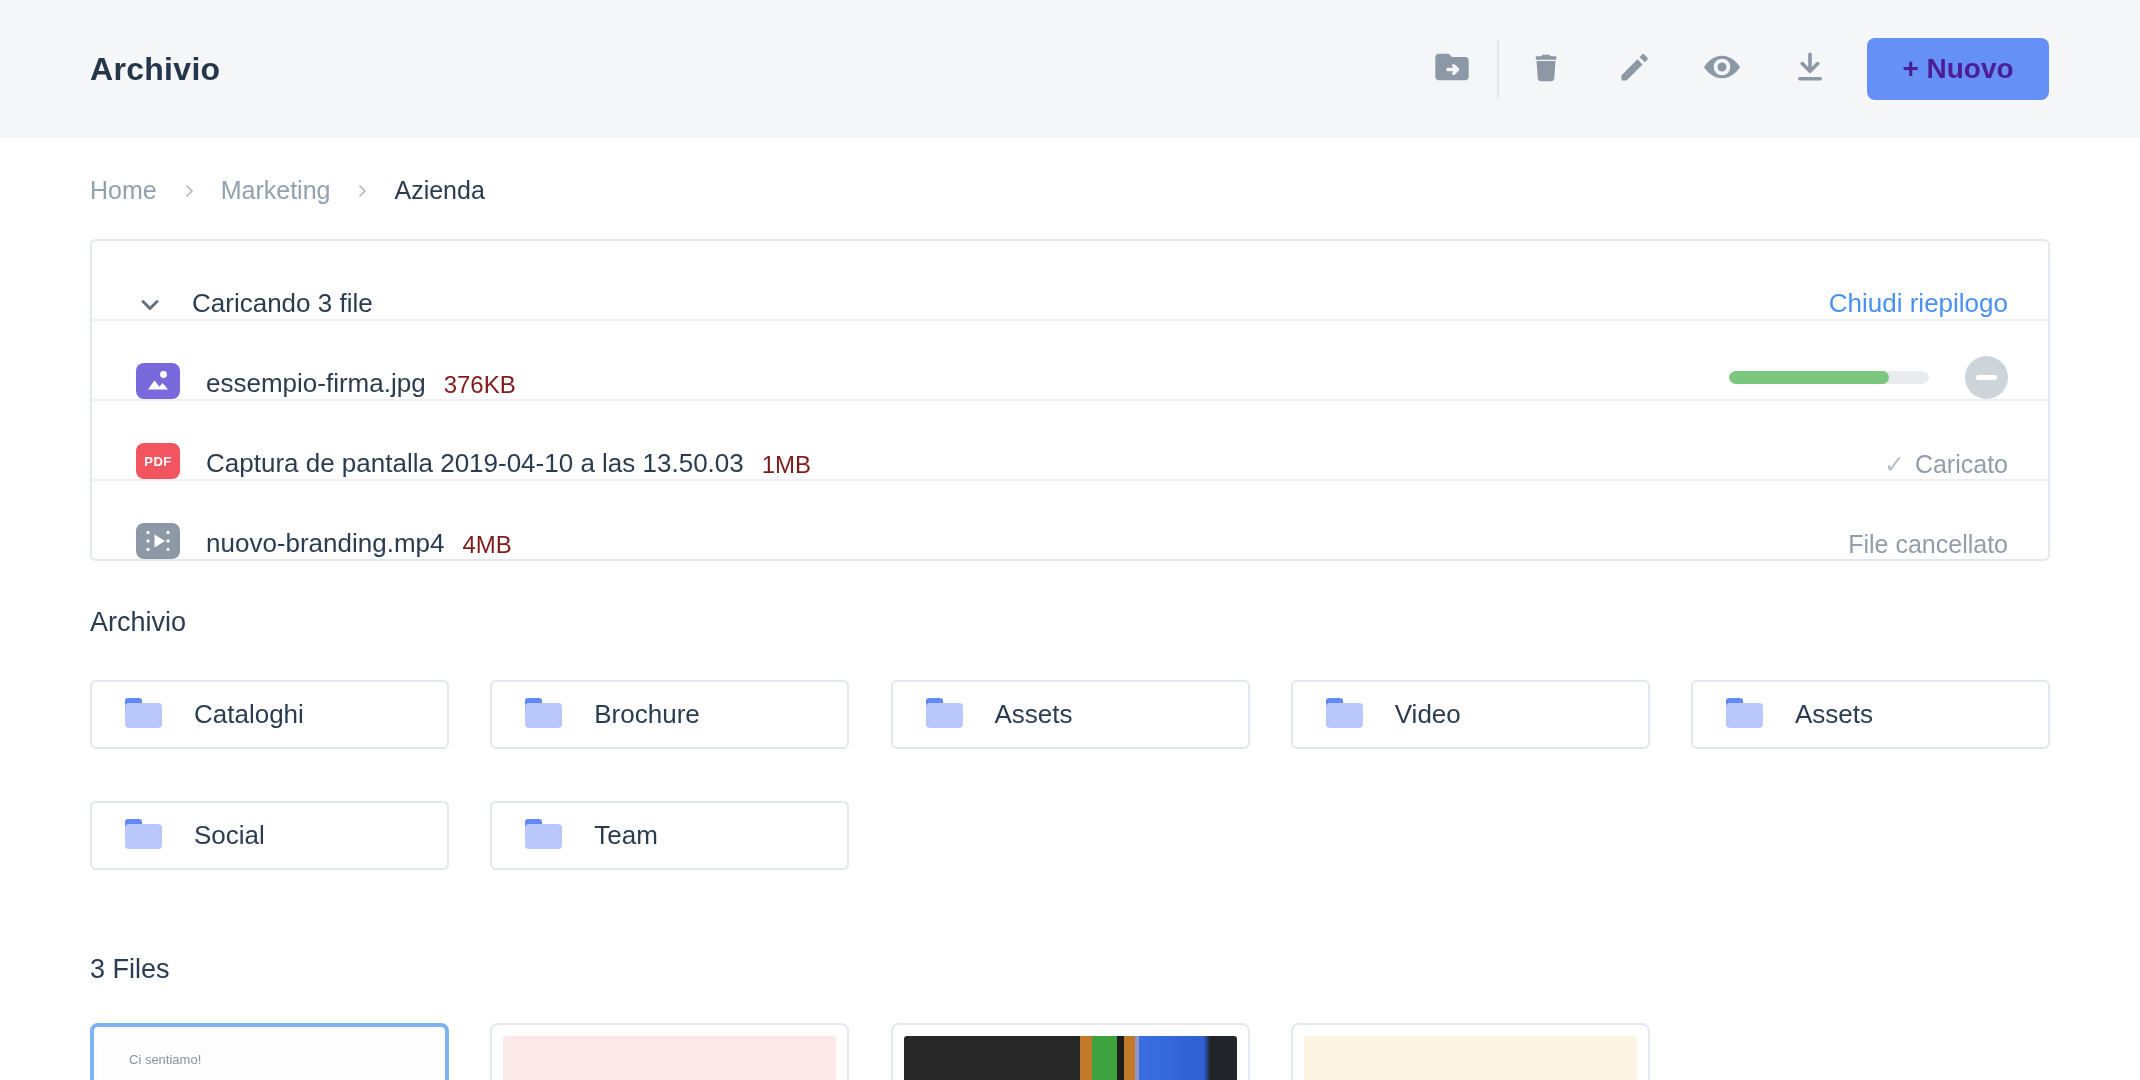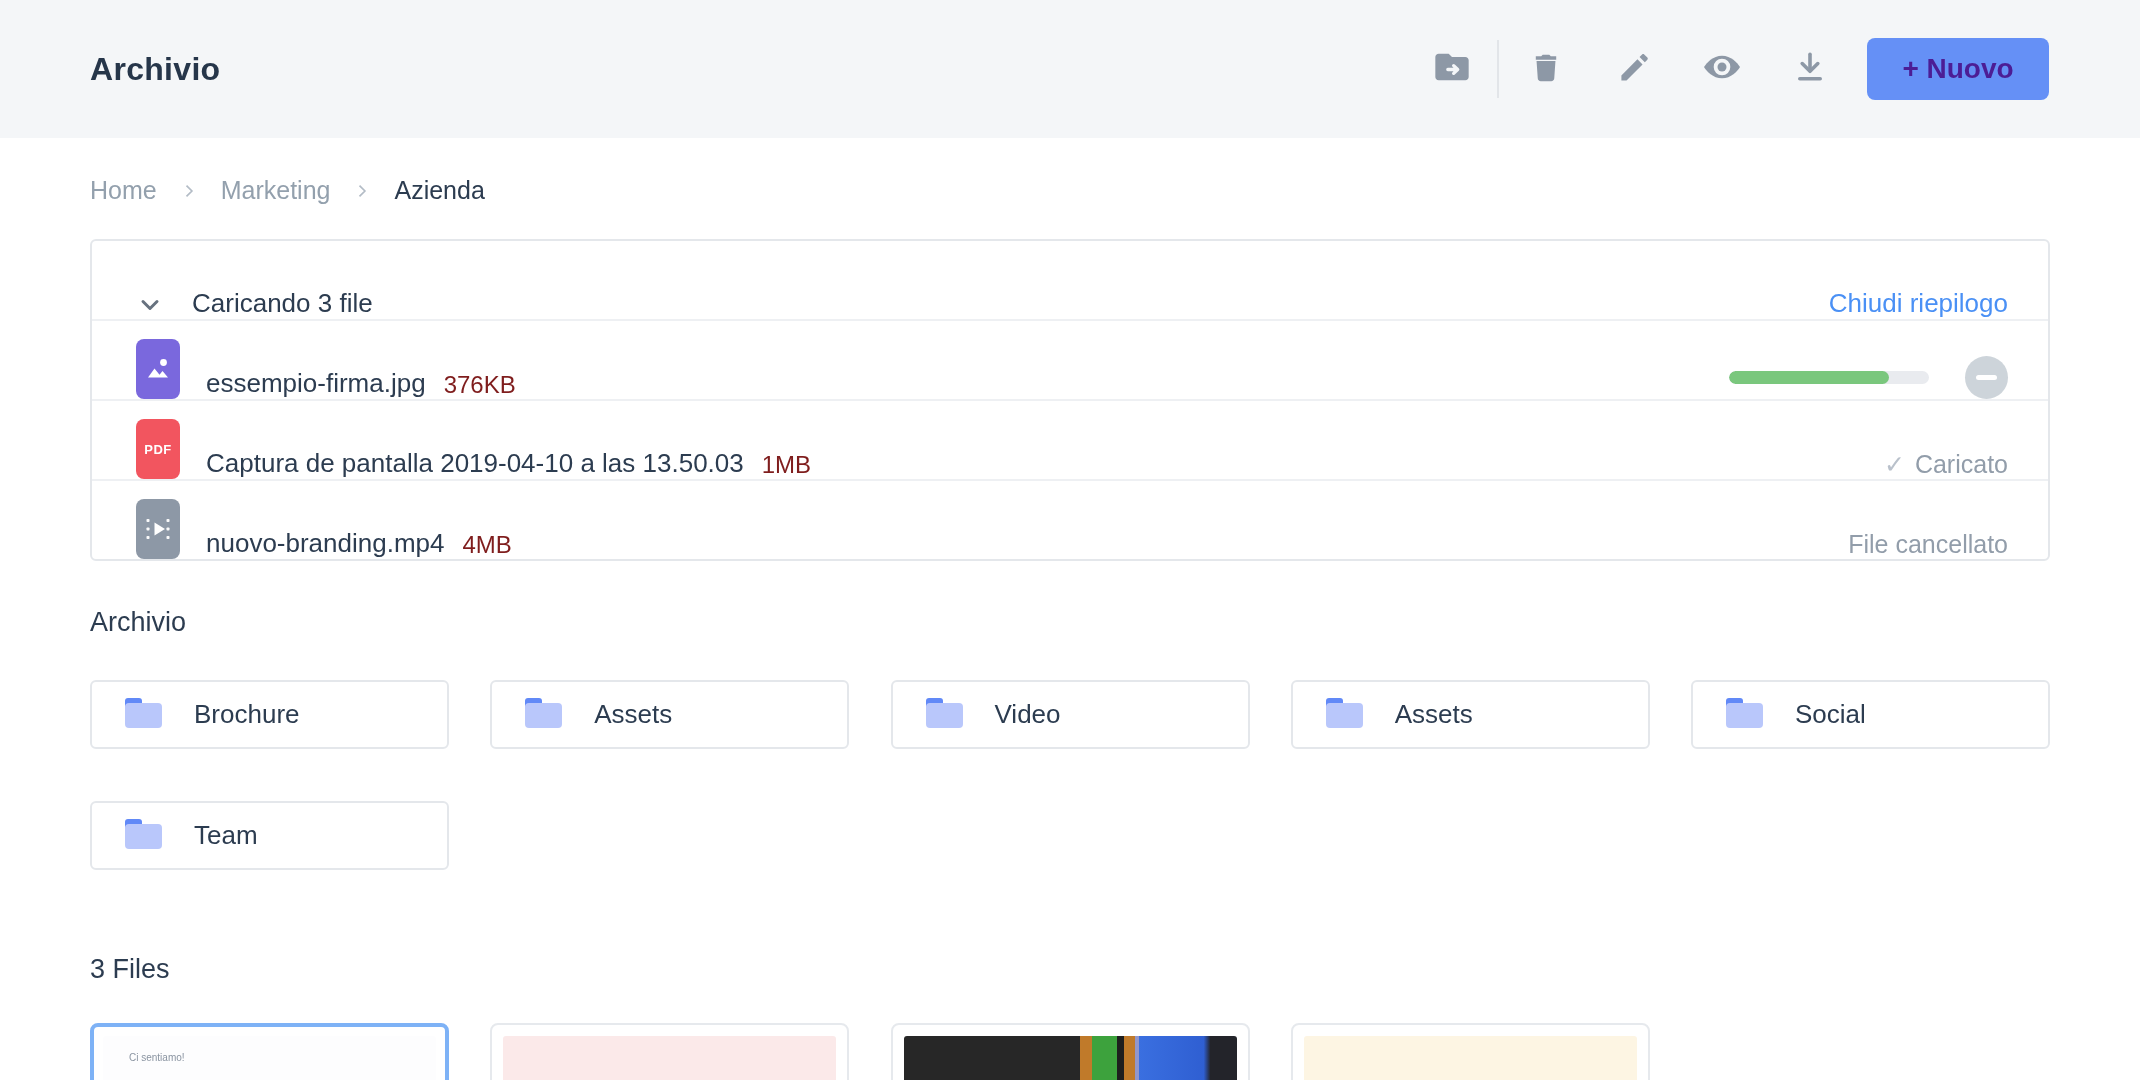--- a/index.html
+++ b/index.html
@@ -27,21 +27,21 @@
   .crumb-current { color:#2c3c50; cursor:default; }
 
   
   .upload-panel { margin:34px 90px 0; border:2px solid #e4e7eb; border-radius:6px;
     background:#fff; }
   .u-row { display:flex; align-items:flex-end; height:80px; padding:0 40px 0 44px; }
   .u-row + .u-row { border-top:2px solid #eef0f3; }
   .u-header { height:78px; }
   .u-title { font-size:26px; color:#2c3c50; margin-left:28px; }
   .close-link { margin-left:auto; color:#4a90f5; font-size:26px; cursor:pointer; }
-  .file-badge { width:44px; height:60px; border-radius:8px; flex:0 0 44px;
+  .file-badge { width:44px; height:36px; border-radius:8px; flex:0 0 44px;
     display:flex; align-items:center; justify-content:center; }
   .badge-image { background:#7a68dd; }
   .badge-pdf { background:#f2555f; color:#fff; font-size:13px; font-weight:700;
     letter-spacing:.5px; }
   .badge-video { background:#8d98a6; }
   .file-name { margin-left:26px; font-size:26px; color:#2c3c50; white-space:nowrap; }
   .file-size { margin-left:18px; font-size:24px; color:#7f1d1d; }
   .row-right { margin-left:auto; display:flex; align-items:center; }
   .progress-track { width:200px; height:13px; border-radius:7px; background:#e9ebef;
     overflow:hidden; margin-right:36px; }
@@ -67,21 +67,21 @@
   .folder-name { margin-left:30px; font-size:26px; color:#2c3c50; }
 
   .files-grid { margin:38px 90px 0; display:grid;
     grid-template-columns:repeat(5,359px); justify-content:space-between; }
   .file-card { height:270px; border:2px solid #e6e9ed; border-radius:8px;
     background:#fff; padding:11px; cursor:pointer; }
   .file-card.selected { border:4px solid #7eb2f6; padding:9px; }
   .thumb { width:100%; height:100%; border-radius:3px; overflow:hidden;
     position:relative; }
   .thumb-doc { background:#fdfdfe; }
-  .doc-line { position:absolute; left:26px; font-size:10px; color:#8a94a1; }
+  .doc-line { position:absolute; left:26px; font-size:13px; color:#8a94a1; }
   .doc-line-1 { top:16px; }
   .thumb-pink { background:#fbe9e9; }
   .thumb-abstract { background:linear-gradient(90deg,
       #272727 0%, #272727 53%,
       #c07a2a 53%, #c07a2a 56.5%,
       #3da23d 56.5%, #3da23d 64%,
       #1e1e1e 64%, #1e1e1e 66%,
       #c07a2a 66%, #c07a2a 69.5%,
       #9297cb 69.5%, #9297cb 70.6%,
       #3a6fe0 70.6%, #2f5fd2 90%,
@@ -220,20 +220,27 @@
 </div>
 
 <div class="section-title folders-title">Archivio</div>
 
 <div class="folder-grid">
   <div class="folder-card">
     <span><svg width="40" height="34" viewBox="0 0 40 34">
           <rect x="1" y="2" width="17" height="10" rx="3" fill="#6189f7"></rect>
           <rect x="1" y="7" width="37" height="25" rx="4" fill="#b9c7fb"></rect>
         </svg></span>
+    <span class="folder-name">Cataloghi</span>
+  </div>
+  <div class="folder-card">
+    <span><svg width="40" height="34" viewBox="0 0 40 34">
+          <rect x="1" y="2" width="17" height="10" rx="3" fill="#6189f7"></rect>
+          <rect x="1" y="7" width="37" height="25" rx="4" fill="#b9c7fb"></rect>
+        </svg></span>
     <span class="folder-name">Brochure</span>
   </div>
   <div class="folder-card">
     <span><svg width="40" height="34" viewBox="0 0 40 34">
           <rect x="1" y="2" width="17" height="10" rx="3" fill="#6189f7"></rect>
           <rect x="1" y="7" width="37" height="25" rx="4" fill="#b9c7fb"></rect>
         </svg></span>
     <span class="folder-name">Assets</span>
   </div>
   <div class="folder-card">

